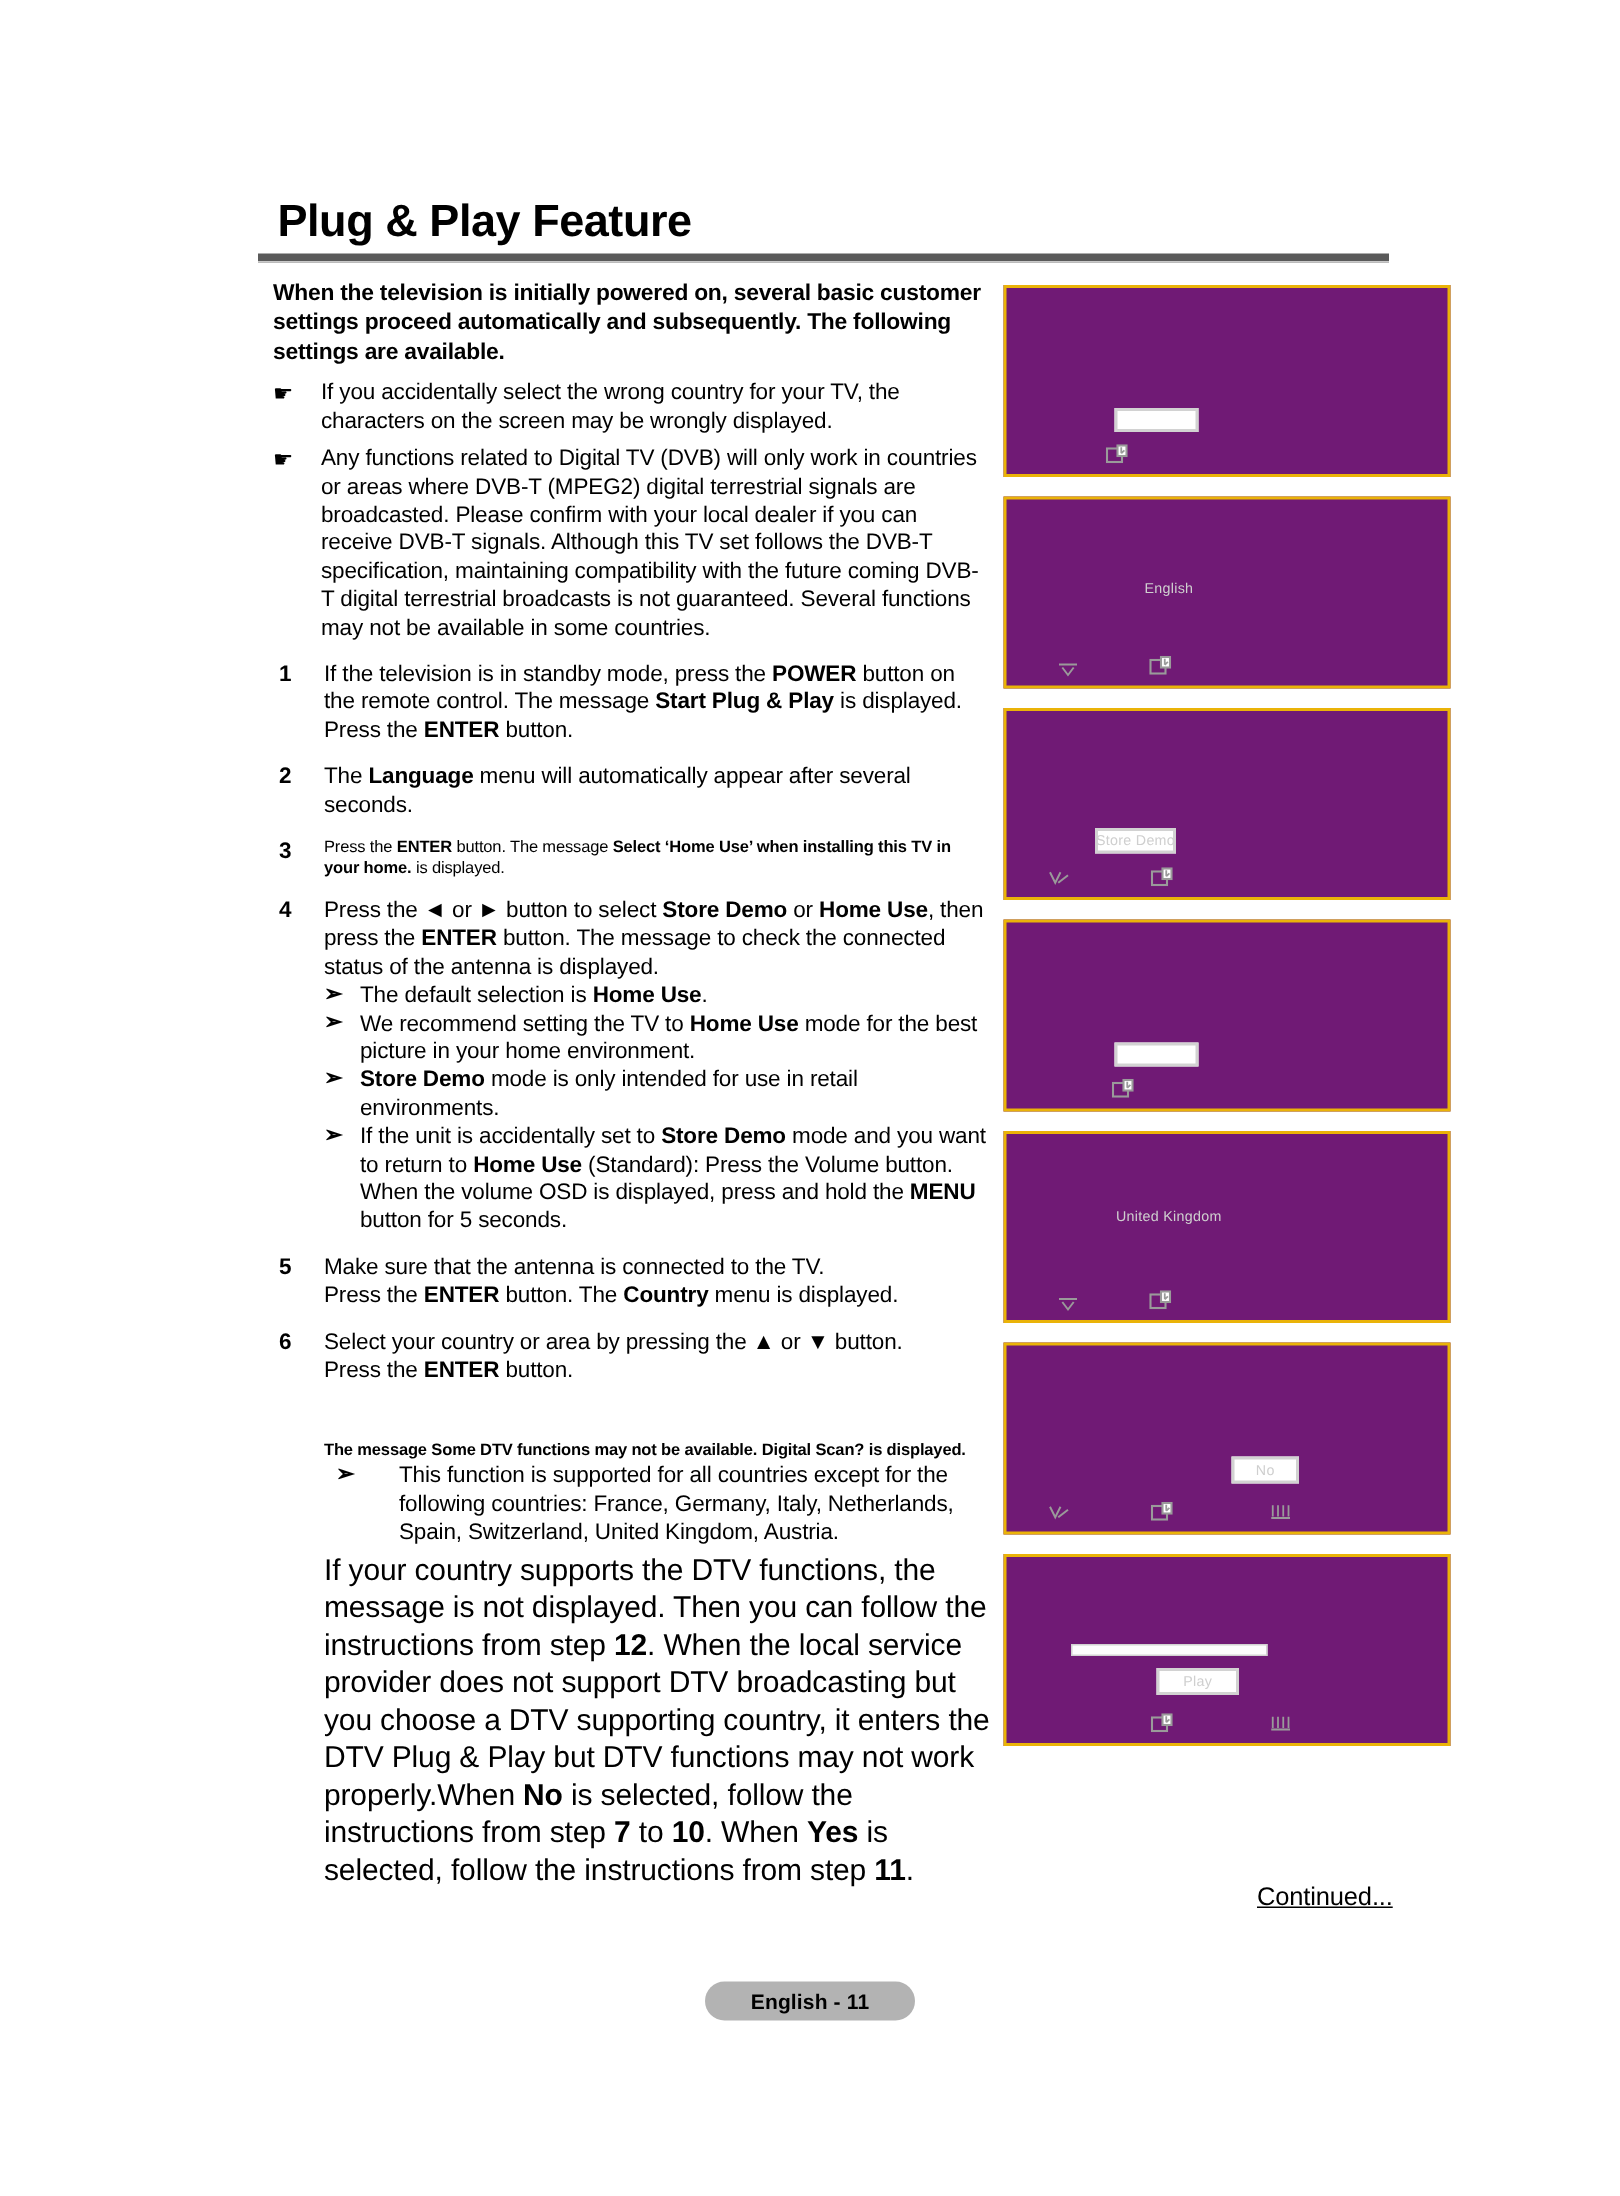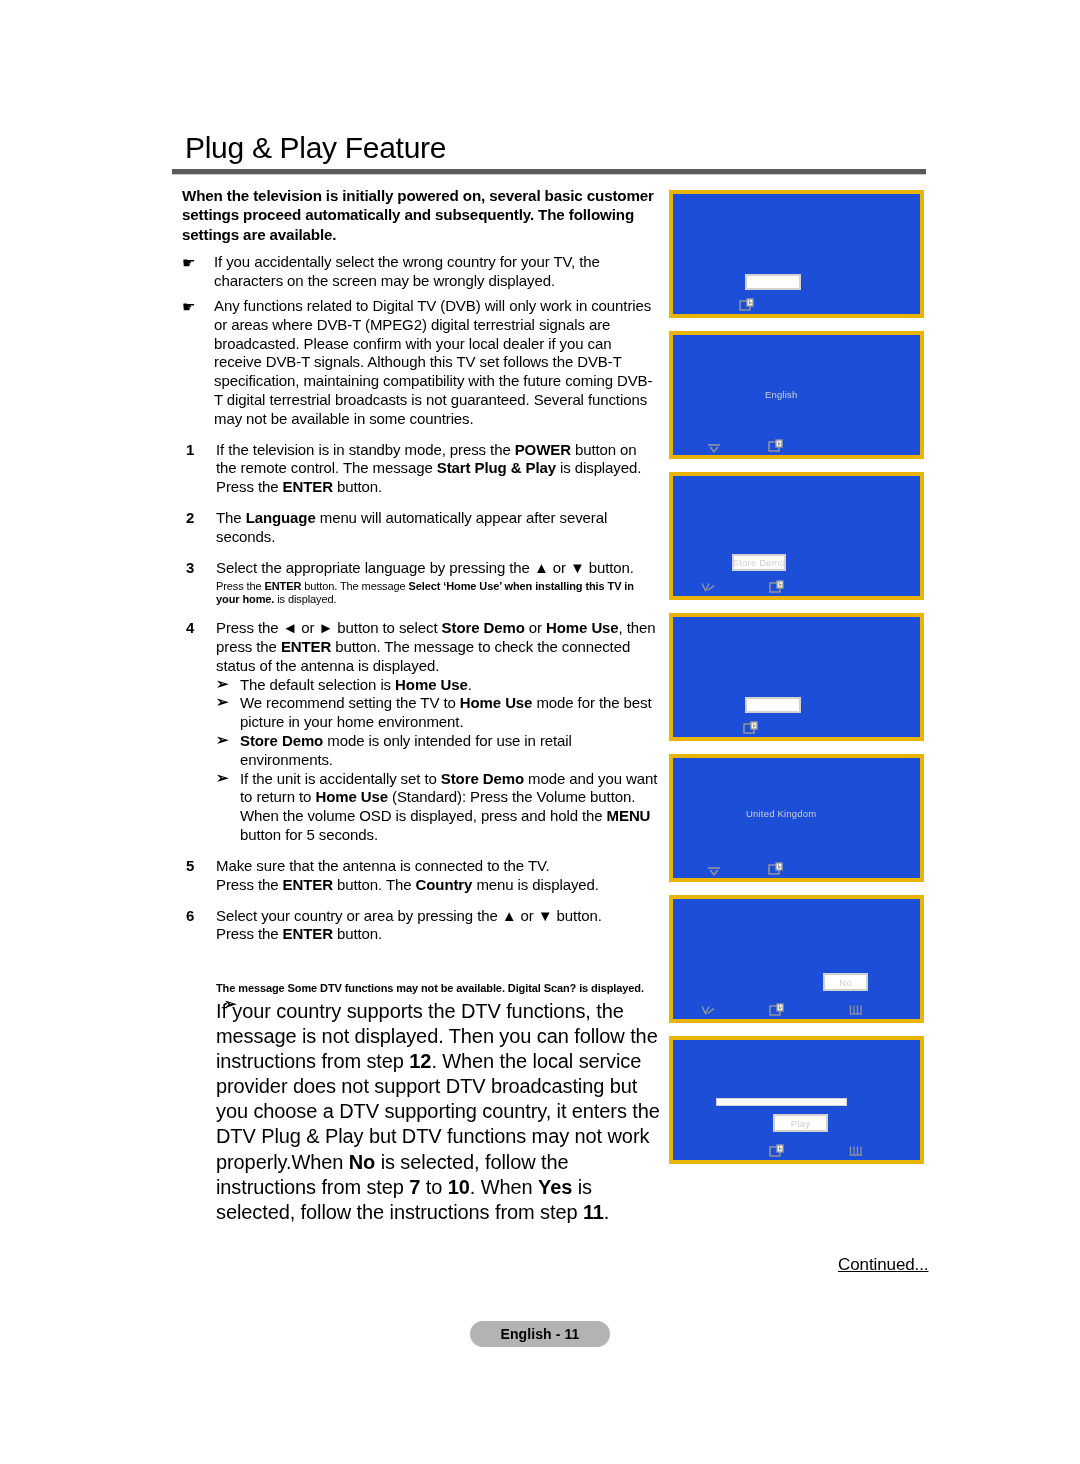--- a/index.html
+++ b/index.html
@@ -25,21 +25,21 @@
 
   
   .title-block {
     position: absolute;
     left: 172px;
     top: 132px;
     width: 754px;
   }
   .page-title {
     font-size: 30px;
-    font-weight: normal;
+    font-weight: bold;
     letter-spacing: -0.3px;
     line-height: 1.05;
     padding-left: 13px;
     margin: 0;
     white-space: nowrap;
   }
   .title-rule {
     margin-top: 5px;
     width: 754px;
     height: 5px;
@@ -133,24 +133,24 @@
 
   
   .tv-col {
     position: absolute;
     left: 669px;
     top: 190px;
     width: 257px;
   }
   .tv-screen {
     position: relative;
-    width: 255px;
+    width: 298px;
     height: 128px;
-    border: 4px solid #eab308;
-    background: #1d4ed8;
+    border: 2px solid #eab308;
+    background: #701a75;
     margin-bottom: 13px;
     box-sizing: border-box;
   }
   .tv-screen:last-child { margin-bottom: 0; }
 
   .osd-label {
     position: absolute;
     font-size: 9.5px;
     color: #cfcfcf;
     letter-spacing: 0.2px;
@@ -237,21 +237,20 @@
       <span>If the television is in standby mode, press the <b>POWER</b> button on the remote control. The message <b>Start Plug &amp; Play</b> is displayed. Press the <b>ENTER</b> button.</span>
     </div>
 
     <div class="step">
       <span class="step-num">2</span>
       <span>The <b>Language</b> menu will automatically appear after several seconds.</span>
     </div>
 
     <div class="step">
       <span class="step-num">3</span>
-      <span>Select the appropriate language by pressing the ▲ or ▼ button.</span>
     </div>
     <div class="cont-para">Press the <b>ENTER</b> button. The message <b>Select ‘Home Use’ when installing this TV in your home.</b> is displayed.</div>
 
     <div class="step">
       <span class="step-num">4</span>
       <span>Press the ◄ or ► button to select <b>Store Demo</b> or <b>Home Use</b>, then press the <b>ENTER</b> button. The message to check the connected status of the antenna is displayed.</span>
     </div>
 
     <div class="sub-item">
       <span class="arrow-icon">➢</span>
@@ -276,20 +275,21 @@
     </div>
 
     <div class="step">
       <span class="step-num">6</span>
       <span>Select your country or area by pressing the ▲ or ▼ button.<br>Press the <b>ENTER</b> button.</span>
     </div>
     <div class="cont-para bold-lead">The message <b>Some DTV functions may not be available. Digital Scan?</b> is displayed.</div>
 
     <div class="sub-item deep">
       <span class="arrow-icon">➢</span>
+      <span>This function is supported for all countries except for the following countries: France, Germany, Italy, Netherlands, Spain, Switzerland, United Kingdom, Austria.</span>
     </div>
 
     <div class="flow-para">If your country supports the DTV functions, the message is not displayed. Then you can follow the instructions from step <b>12</b>. When the local service provider does not support DTV broadcasting but you choose a DTV supporting country, it enters the DTV Plug &amp; Play but DTV functions may not work properly.When <b>No</b> is selected, follow the instructions from step <b>7</b> to <b>10</b>. When <b>Yes</b> is selected, follow the instructions from step <b>11</b>.</div>
   </div>
 
   <div class="tv-col">
       <div class="tv-screen">
         <div class="osd-box" style="left: 72px; top: 80px; width: 56px; height: 16px;"></div>
         <div class="osd-icon" style="left: 66px; top: 104px;">
           <svg viewBox="0 0 16 14" width="16" height="14">

